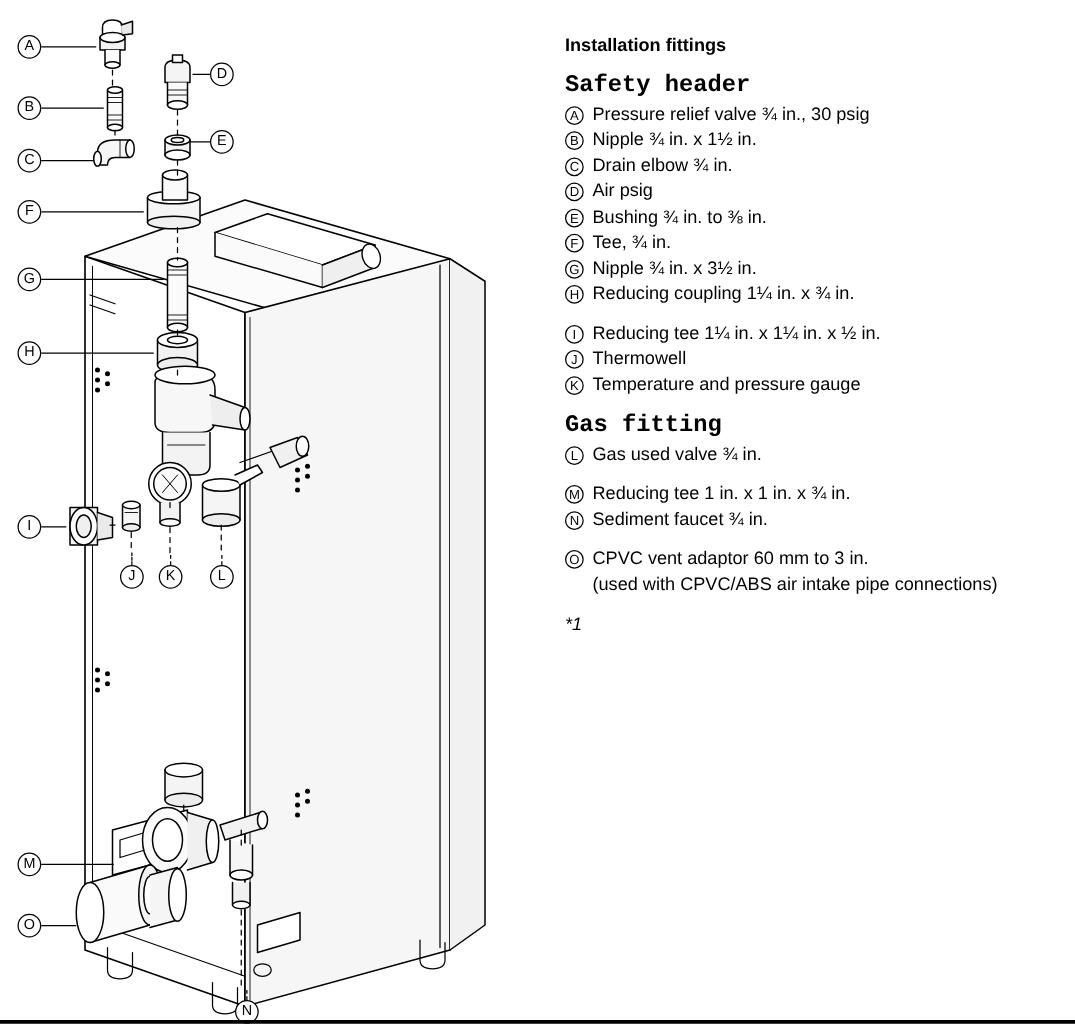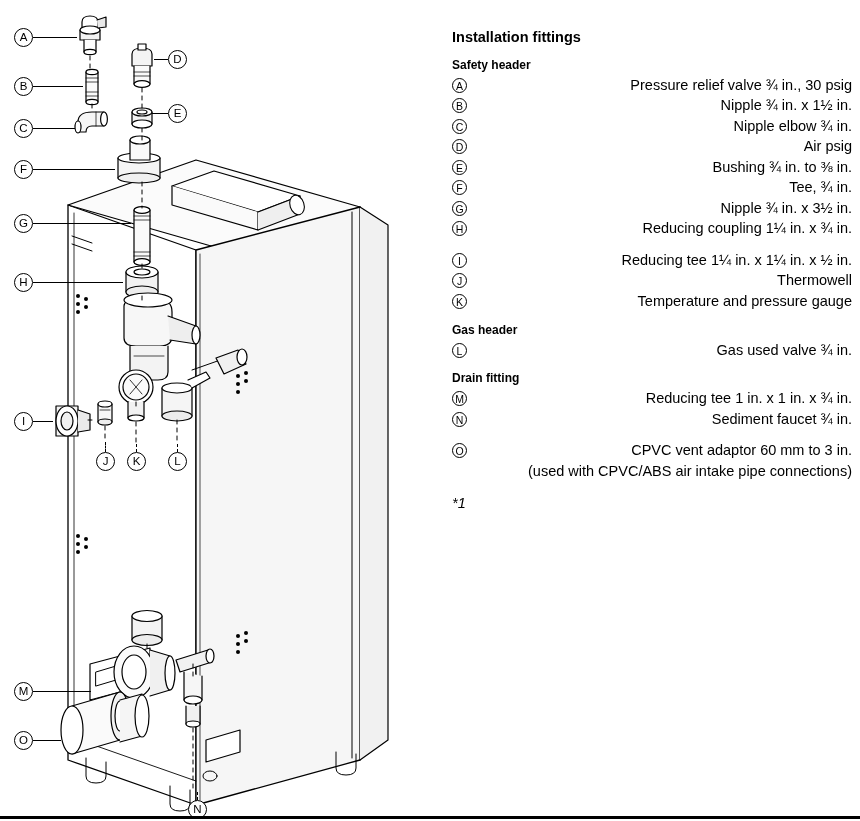--- a/index.html
+++ b/index.html
@@ -32,47 +32,47 @@
     line-height: 1.0;
   }
   .legend-title {
     font-weight: bold;
     font-size: 14.5px;
     margin-bottom: 14px;
   }
   .legend-group { margin-bottom: 13px; }
   .group-heading {
     font-weight: bold;
-    font-size: 12px;
+    font-size: 19px;
     margin-bottom: 5px;
+    font-family: Liberation Mono, monospace;
   }
   .legend-row {
     display: flex;
     align-items: flex-start;
     margin-bottom: 2px;
     line-height: 1.28;
   }
   .bullet-letter {
     flex: 0 0 auto;
     width: 15px;
     height: 15px;
     border: 1px solid #000;
     border-radius: 50%;
     font-size: 10.5px;
     line-height: 14px;
     text-align: center;
     margin-right: 7px;
     margin-top: 2px;
     box-sizing: border-box;
   }
-  .legend-text { flex: 1 1 auto; text-align: right; }
+  .legend-text { flex: 1 1 auto; }
   .legend-subtext {
     margin-left: 22px;
     line-height: 1.3;
-    text-align: right;
   }
   .footnote {
     display: flex;
     margin-top: 13px;
     line-height: 1.3;
   }
   .footnote-mark {
     font-style: italic;
     font-weight: normal;
     margin-right: 8px;
@@ -380,21 +380,21 @@
       <div class="legend-row">
         <span class="bullet-letter">A</span>
         <span class="legend-text">Pressure relief valve ¾ in., 30 psig</span>
       </div>
       <div class="legend-row">
         <span class="bullet-letter">B</span>
         <span class="legend-text">Nipple ¾ in. x 1½ in.</span>
       </div>
       <div class="legend-row">
         <span class="bullet-letter">C</span>
-        <span class="legend-text">Nipple elbow  ¾ in.</span>
+        <span class="legend-text">Drain elbow  ¾ in.</span>
       </div>
       <div class="legend-row">
         <span class="bullet-letter">D</span>
         <span class="legend-text">Air psig</span>
       </div>
       <div class="legend-row">
         <span class="bullet-letter">E</span>
         <span class="legend-text">Bushing ¾ in. to ⅜ in.</span>
       </div>
       <div class="legend-row">
@@ -420,29 +420,28 @@
         <span class="bullet-letter">J</span>
         <span class="legend-text">Thermowell</span>
       </div>
       <div class="legend-row">
         <span class="bullet-letter">K</span>
         <span class="legend-text">Temperature and pressure gauge</span>
       </div>
     </div>
 
     <div class="legend-group">
-      <div class="group-heading">Gas header</div>
+      <div class="group-heading">Gas fitting</div>
       <div class="legend-row">
         <span class="bullet-letter">L</span>
         <span class="legend-text">Gas used valve ¾ in.</span>
       </div>
     </div>
 
     <div class="legend-group">
-      <div class="group-heading">Drain fitting</div>
       <div class="legend-row">
         <span class="bullet-letter">M</span>
         <span class="legend-text">Reducing tee 1 in. x 1 in. x ¾ in.</span>
       </div>
       <div class="legend-row">
         <span class="bullet-letter">N</span>
         <span class="legend-text">Sediment faucet ¾ in.</span>
       </div>
     </div>
 

